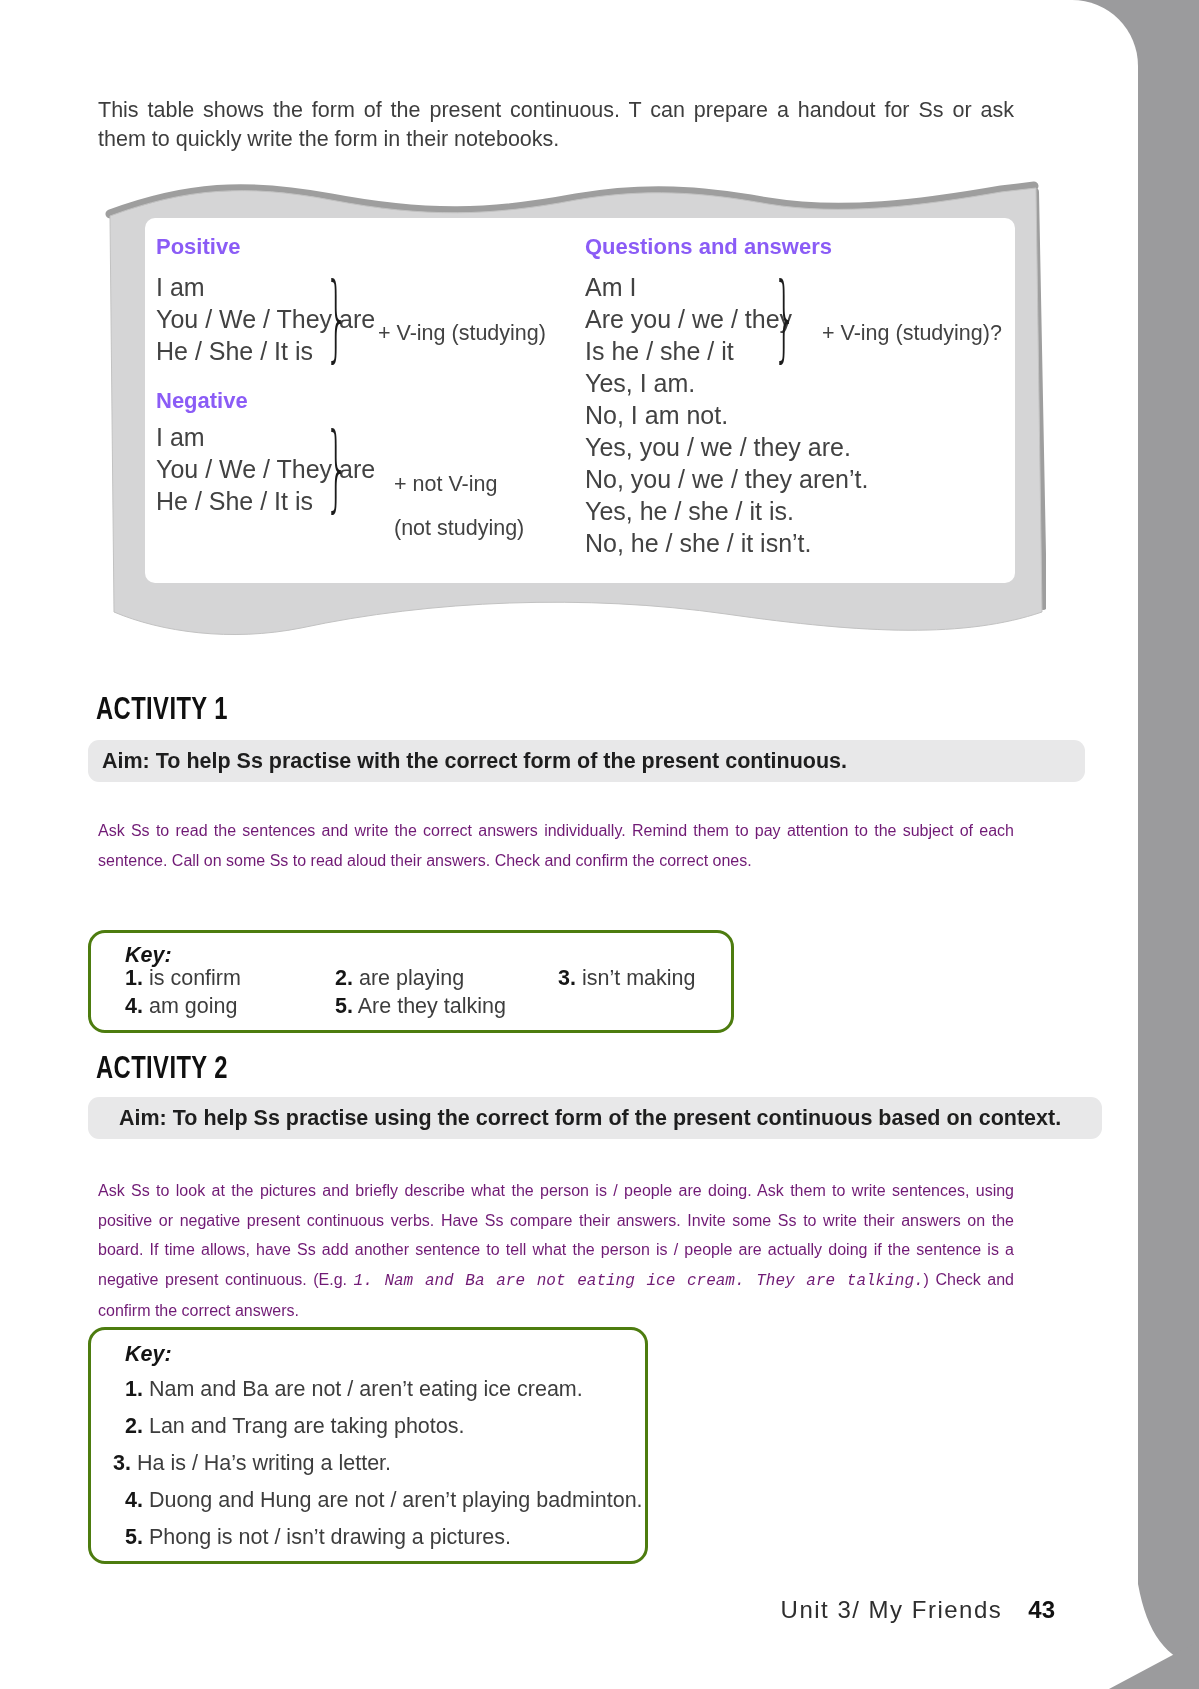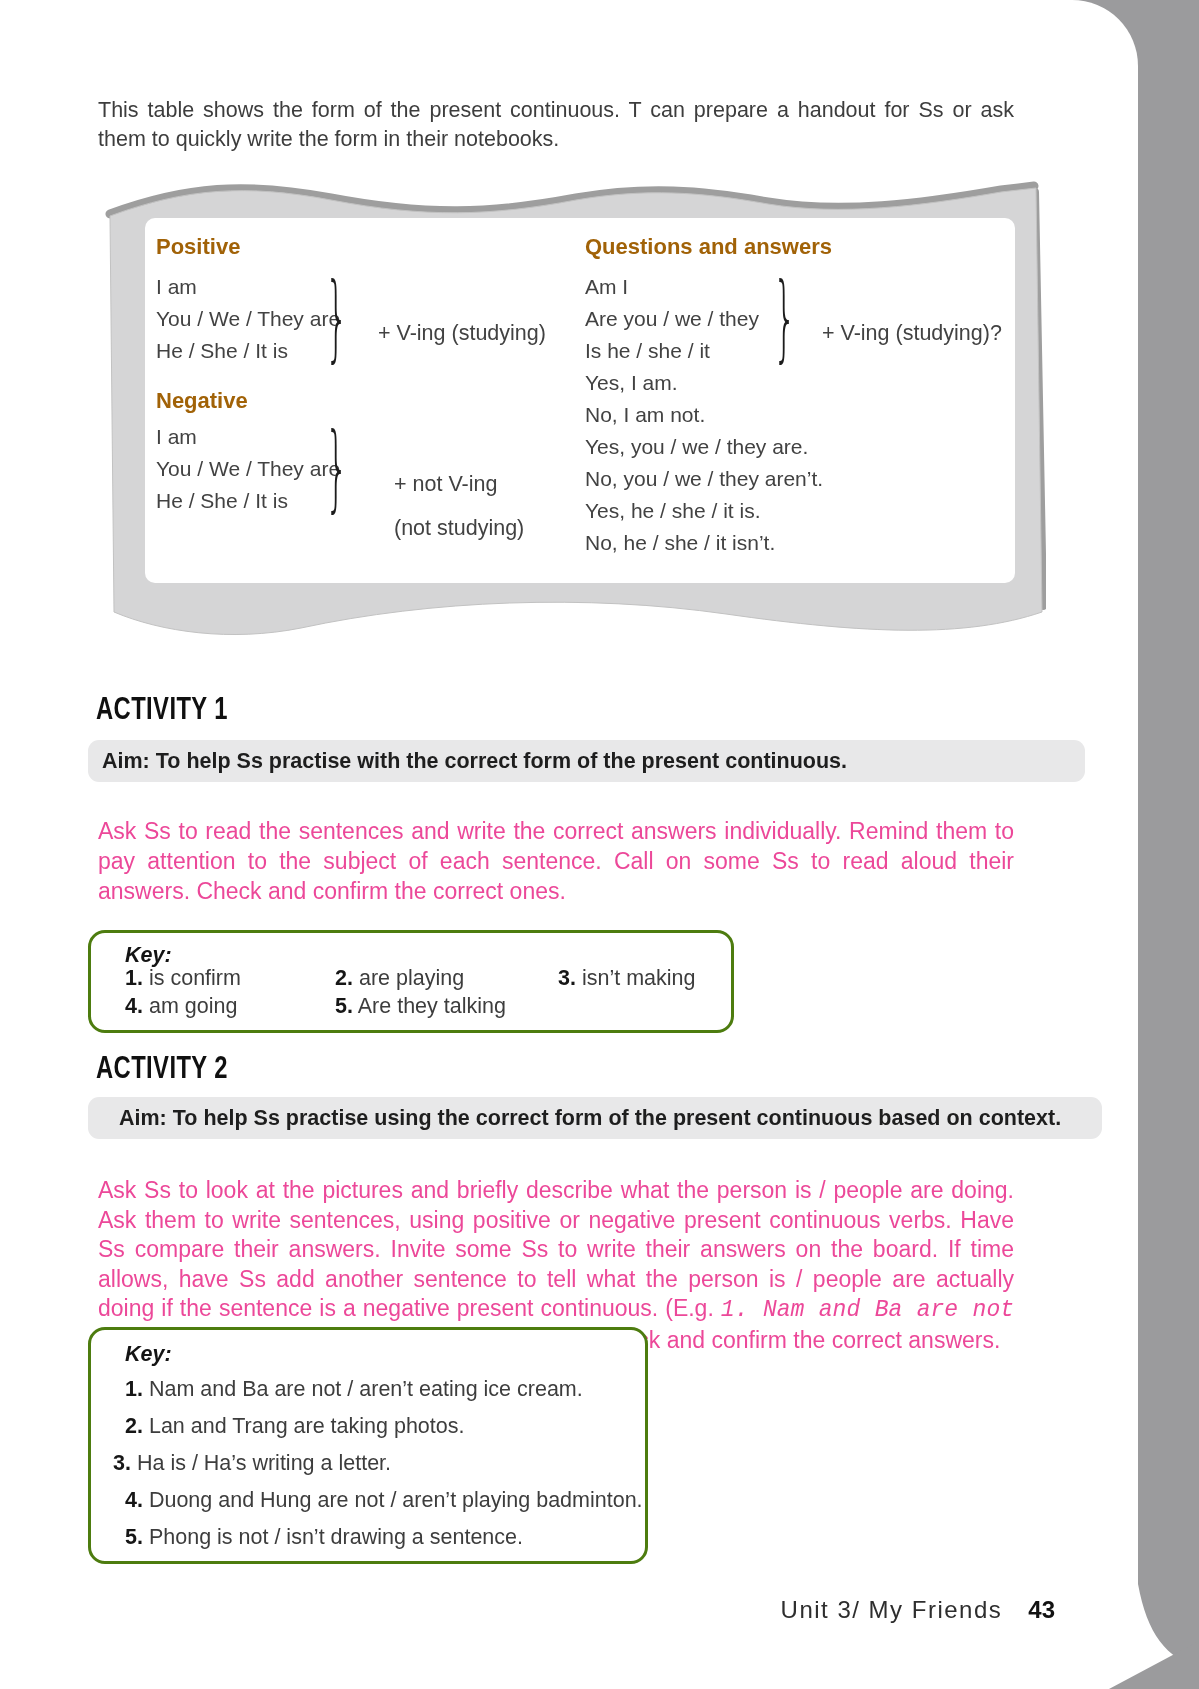--- a/index.html
+++ b/index.html
@@ -12,22 +12,22 @@
   
   .gray-band{top:0;right:0;width:61px;height:1689px;background:#9b9b9d;}
   .corner-block{top:0;right:61px;width:66px;height:66px;background:#9b9b9d;}
   .corner-block::after{content:"";position:absolute;inset:0;background:#ffffff;border-top-right-radius:66px;}
   .curl-svg{right:0;bottom:0;width:120px;height:160px;}
   
   .intro{left:98px;top:96px;width:916px;font-size:21.5px;line-height:29px;text-align:justify;margin:0;}
   
   .parchment{left:96px;top:168px;width:950px;height:478px;}
   .tbox{left:145px;top:218px;width:870px;height:365px;background:#ffffff;border-radius:10px;}
-  .thead{font-size:22px;font-weight:bold;color:#a16207;margin:0;}
-  .trow{font-size:21px;line-height:32px;margin:0;color:#424242;}
+  .thead{font-size:22px;font-weight:bold;color:#8b5cf6;margin:0;}
+  .trow{font-size:25px;line-height:32px;margin:0;color:#424242;}
   .tcol-pos-head{left:156px;top:234px;}
   .tcol-pos-rows{left:156px;top:271px;}
   .tcol-neg-head{left:156px;top:388px;}
   .tcol-neg-rows{left:156px;top:421px;}
   .tcol-q-head{left:585px;top:234px;}
   .tcol-q-rows{left:585px;top:271px;}
   .brace{font-family:"DejaVu Sans",sans-serif;font-size:46px;font-weight:300;color:#1c1c1c;
          transform:scale(0.8,2.05);transform-origin:center;line-height:92px;}
   .brace-pos{left:322px;top:271px;height:92px;}
   .brace-neg{left:322px;top:421px;height:92px;}
@@ -41,21 +41,21 @@
             transform:scale(0.82,1.05);transform-origin:left top;white-space:nowrap;}
   .act1-head{left:96px;top:692px;}
   .act2-head{left:96px;top:1051px;}
   
   .aim-bar{left:88px;width:997px;height:42px;background:#e8e8e9;border-radius:11px;
            display:flex;align-items:center;text-align:right;}
   .aim1{top:740px;}
   .aim2{top:1097px;padding-left:17px;}
   .aim-text{font-size:21.5px;font-weight:bold;color:#1e1e1e;margin:0 0 0 14px;white-space:nowrap;}
   
-  .para{left:98px;width:916px;font-size:23px;text-align:justify;margin:0;color:#ec4899;}
+  .para{left:98px;width:916px;font-size:16px;text-align:justify;margin:0;color:#701a75;}
   .para1{top:816px;line-height:30px;}
   .para2{top:1176px;line-height:29.5px;}
   .ital{font-style:italic;font-family:Liberation Mono, monospace;}
   
   .key-box{background:#ffffff;border:3px solid #4d7c0f;border-radius:17px;}
   .key-box1{left:88px;top:930px;width:640px;height:97px;}
   .key-box2{left:88px;top:1327px;width:554px;height:231px;}
   .key-label{font-size:21.5px;font-weight:bold;font-style:italic;color:#141414;margin:0;}
   .kitem{font-size:21.5px;color:#3d3d3d;white-space:nowrap;}
   .knum{font-weight:bold;color:#161616;}
@@ -140,18 +140,18 @@
   <p class="aim-text">Aim: To help Ss practise using the correct form of the present continuous based on context.</p>
 </div>
 <p class="abs para para2"><span>Ask Ss to look at the pictures and briefly describe what the person is / people are doing. Ask them to write sentences, using positive or negative present continuous verbs. Have Ss compare their answers. Invite some Ss to write their answers on the board. If time allows, have Ss add another sentence to tell what the person is / people are actually doing if the sentence is a negative present continuous. (E.g. </span><span class="ital">1. Nam and Ba are not eating ice cream. They are talking.</span><span>) Check and confirm the correct answers.</span></p>
 
 <div class="abs key-box key-box2">
   <p class="abs key-label" style="left:34px;top:12px;">Key:</p>
   <span class="abs kitem" style="left:34px;top:47px;"><span class="knum">1.</span> <span>Nam and Ba are not / aren’t eating ice cream.</span></span>
   <span class="abs kitem" style="left:34px;top:84px;"><span class="knum">2.</span> <span>Lan and Trang are taking photos.</span></span>
   <span class="abs kitem" style="left:22px;top:121px;"><span class="knum">3.</span> <span>Ha is / Ha’s writing a letter.</span></span>
   <span class="abs kitem" style="left:34px;top:158px;"><span class="knum">4.</span> <span>Duong and Hung are not / aren’t playing badminton.</span></span>
-  <span class="abs kitem" style="left:34px;top:195px;"><span class="knum">5.</span> <span>Phong is not / isn’t drawing a sentence.</span></span>
+  <span class="abs kitem" style="left:34px;top:195px;"><span class="knum">5.</span> <span>Phong is not / isn’t drawing a pictures.</span></span>
 </div>
 
 <div class="abs footer">
   <span>Unit 3/ My Friends</span><span class="page-num">43</span>
 </div>
 
 </body></html>

